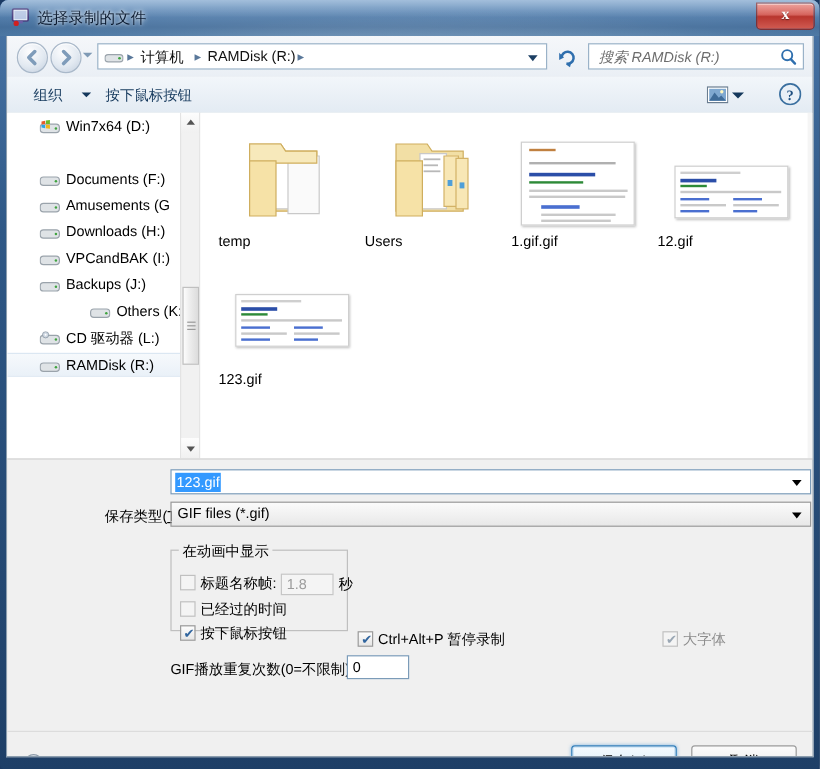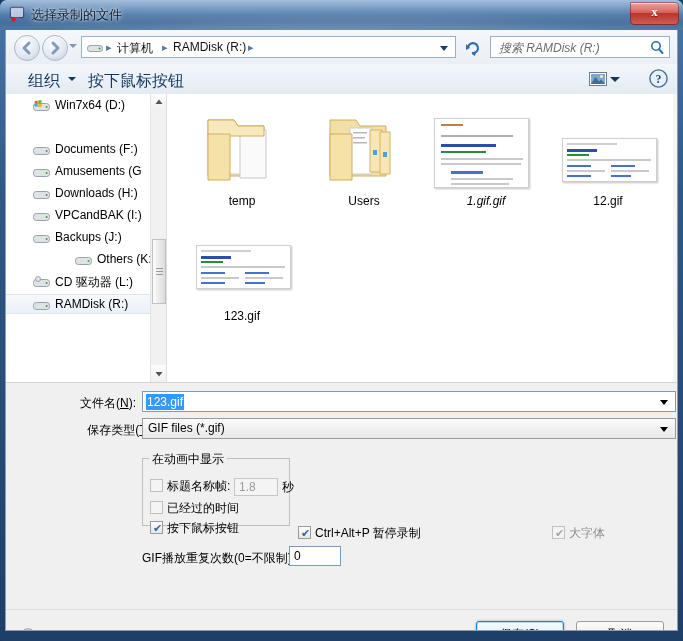--- a/index.html
+++ b/index.html
@@ -141,21 +141,21 @@
   #search-icon { position:absolute; right:5px; top:3px; }
 
   
   #toolbar {
     position:absolute; left:0; top:34px; width:671px; height:30px;
     background: linear-gradient(180deg,#f2f6fa 0%,#e3ebf3 100%);
     border-bottom: 1px solid #c2cfdc;
   }
   .tb-item {
     position:absolute; top:7px;
-    font-size:16px; color:#14385c; cursor:pointer;
+    font-size:12px; color:#14385c; cursor:pointer;
   }
   #tb-org { left: 22px; }
   #tb-org-caret {
     position:absolute; left:62px; top:13px;
     width:0;height:0;border-left:4px solid transparent;border-right:4px solid transparent;
     border-top:4px solid #14385c; cursor:pointer;
   }
   #tb-newfolder { left: 82px; }
   #view-icon { position:absolute; left: 583px; top: 7px; cursor:pointer; }
   #view-caret {
@@ -211,21 +211,21 @@
   #filepane {
     position:absolute; left:161px; top:0; width:510px; height:288px;
     background:#fff; overflow:hidden;
   }
   .file-item {
     position:absolute; width:120px; height:115px; cursor:pointer;
   }
   .file-thumb { position:absolute; left:0; right:0; top:4px; height:86px; }
   .file-label {
     position:absolute; left:0; right:0; top:92px;
-    text-align:center; font-size:12px; color:#000;
+    text-align:left; font-size:12px; color:#000;
   }
   
   #fp-scroll {
     position:absolute; right:0; top:0; width:4px; height:288px;
     background:#f5f5f5;
   }
 
   
   .folder { position:absolute; left:22px; top:6px; width:76px; height:74px; }
 
@@ -584,21 +584,21 @@
               <path d="M44 18 L56 18 L56 60 L44 60 Z" fill="#f8e7b5" stroke="#d3b267"></path>
               <rect x="47" y="38" width="4" height="5" fill="#4f9fd8"></rect>
               <path d="M54 20 L64 20 L64 62 L54 62 Z" fill="#f8e7b5" stroke="#d3b267"></path>
               <rect x="57" y="40" width="4" height="5" fill="#4f9fd8"></rect>
               <path d="M4 22 L26 22 L26 68 L4 68 Z" fill="#f6e2a7" stroke="#cfae5e"></path>
             </svg>
           </div>
           <div class="file-label">Users</div>
         </div>
 
-        <div class="file-item" style="left:259px; top:8px;font-style:italic;">
+        <div class="file-item" style="left:259px; top:8px;">
           <div class="file-thumb">
             <div class="webthumb" style="left:8px; top:12px; width:93px; height:68px;">
               <div class="wt-line" style="left:6px; top:5px; width:22px; height:2px; background:#c08040;"></div>
               <div class="wt-line" style="left:6px; top:16px; width:72px; background:#b0b0b0;"></div>
               <div class="wt-line wt-bold" style="left:6px; top:25px; width:55px;"></div>
               <div class="wt-line wt-green" style="left:6px; top:32px; width:45px;"></div>
               <div class="wt-line" style="left:6px; top:39px; width:82px;"></div>
               <div class="wt-line" style="left:6px; top:44px; width:80px;"></div>
               <div class="wt-line wt-blue" style="left:16px; top:52px; width:32px; height:3px;"></div>
               <div class="wt-line" style="left:16px; top:59px; width:62px;"></div>
@@ -643,21 +643,20 @@
           </div>
           <div class="file-label">123.gif</div>
         </div>
 
         <div id="fp-scroll"></div>
       </div>
     </div>
 
     <div id="formarea"></div>
 
-    <div id="fn-label" class="form-label">文件名(<u>N</u>):</div>
     <div id="filename-combo">
       <span id="filename-value">123.gif</span>
       <div class="combo-arrow"></div>
     </div>
 
     <div id="ft-label" class="form-label">保存类型(<u>T</u>):</div>
     <div id="filetype-combo">
       <span id="filetype-value">GIF files (*.gif)</span>
       <div class="combo-arrow"></div>
     </div>

